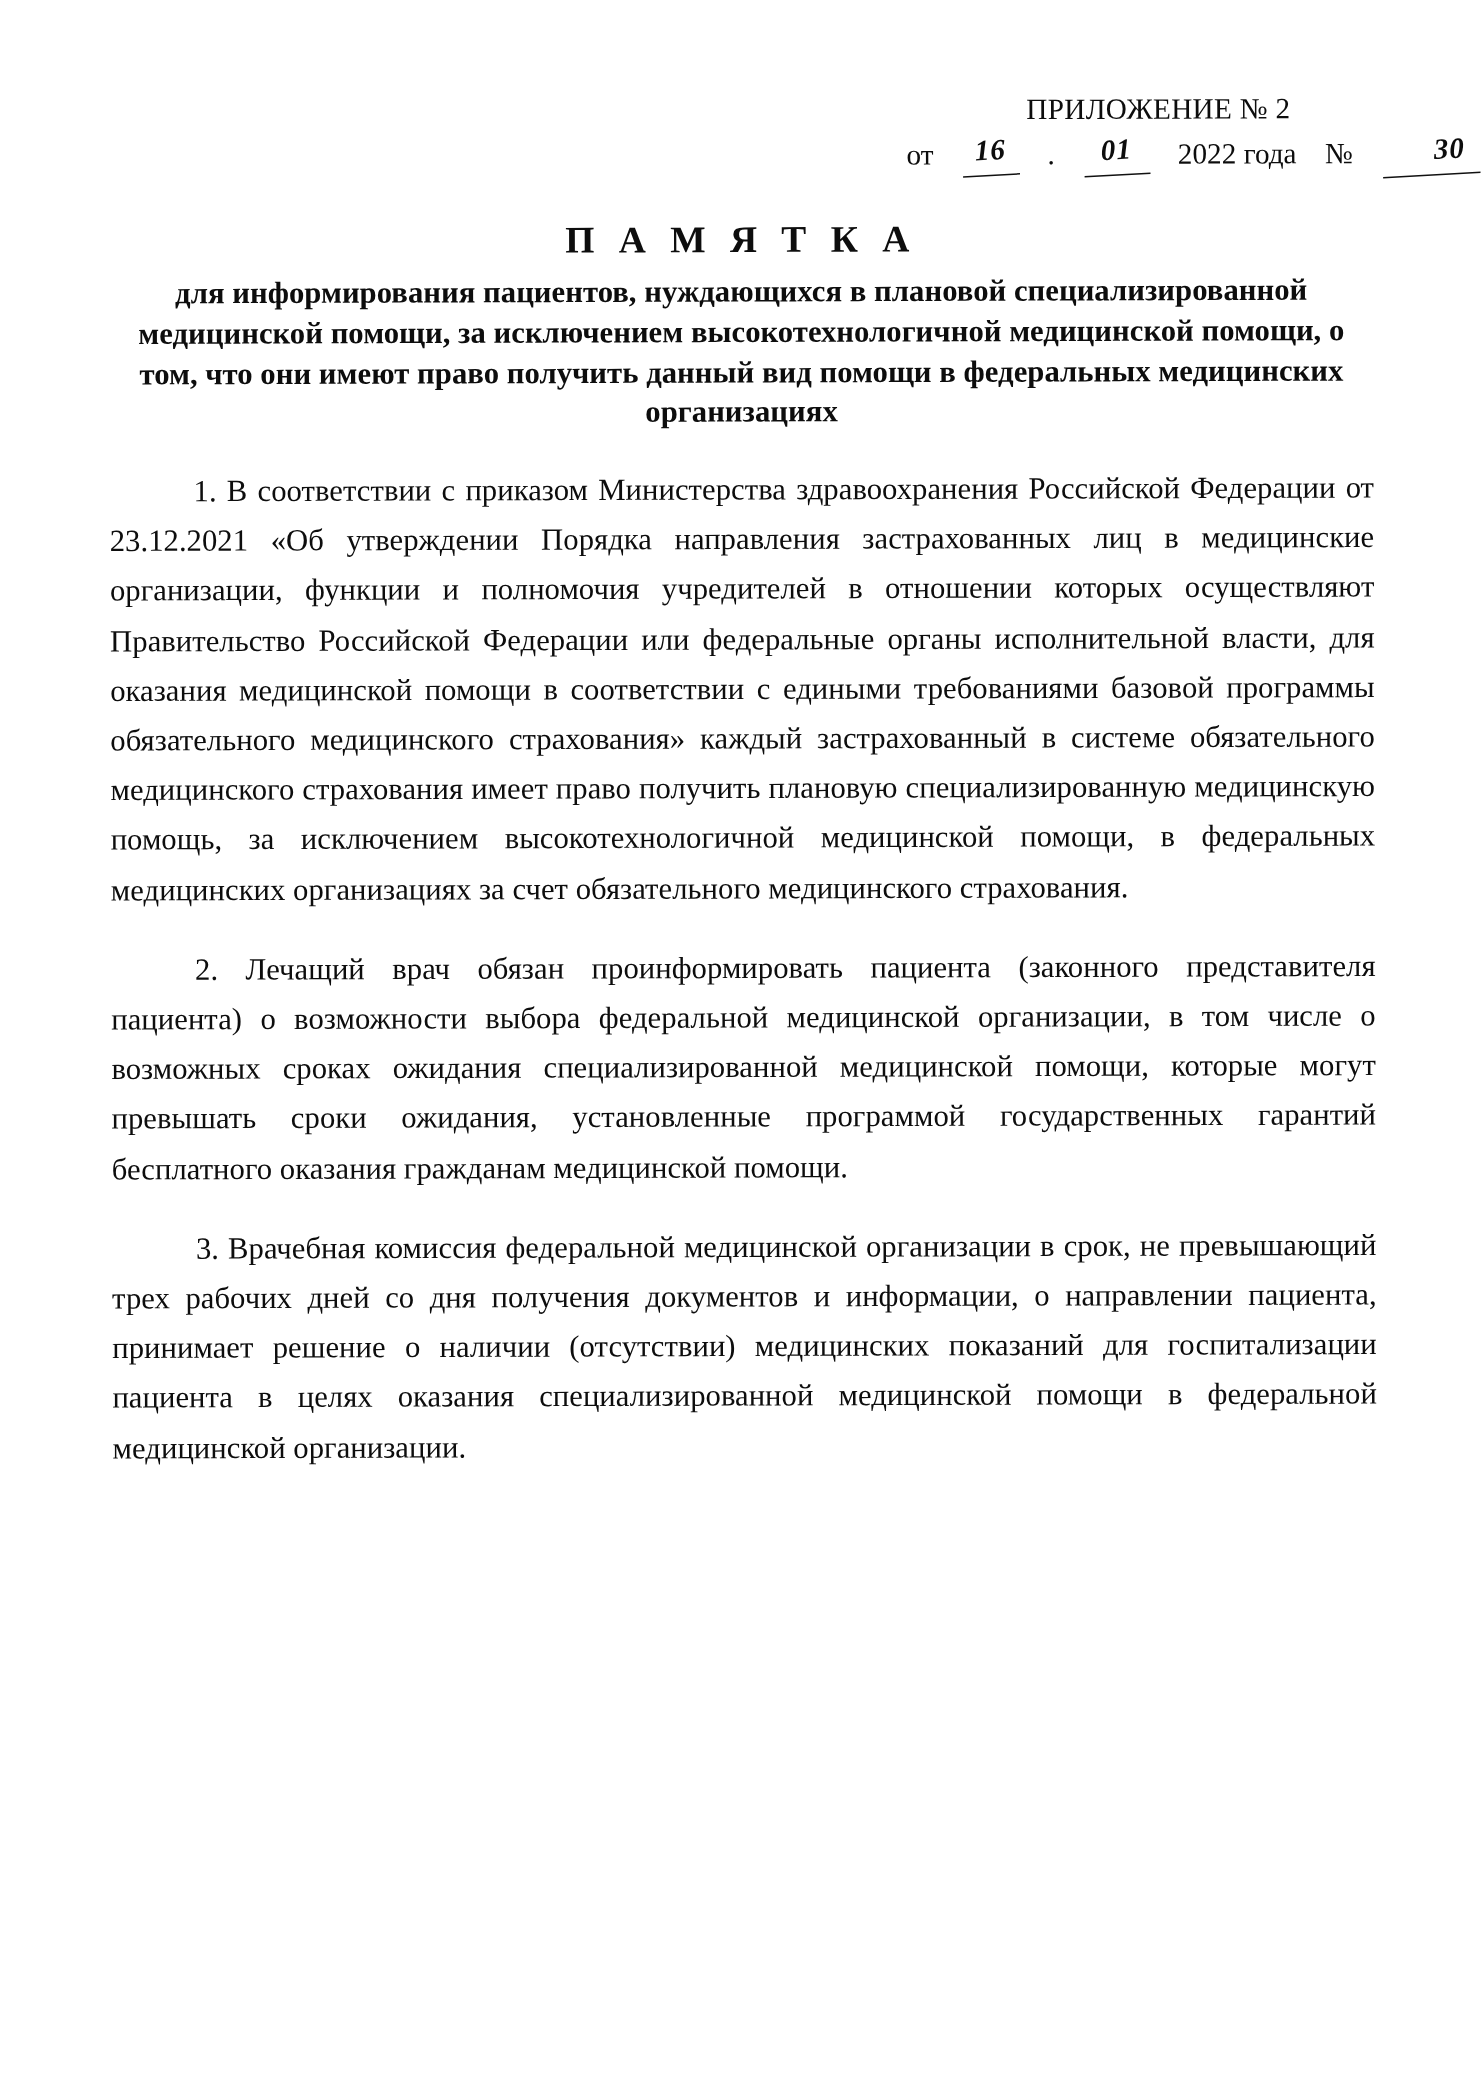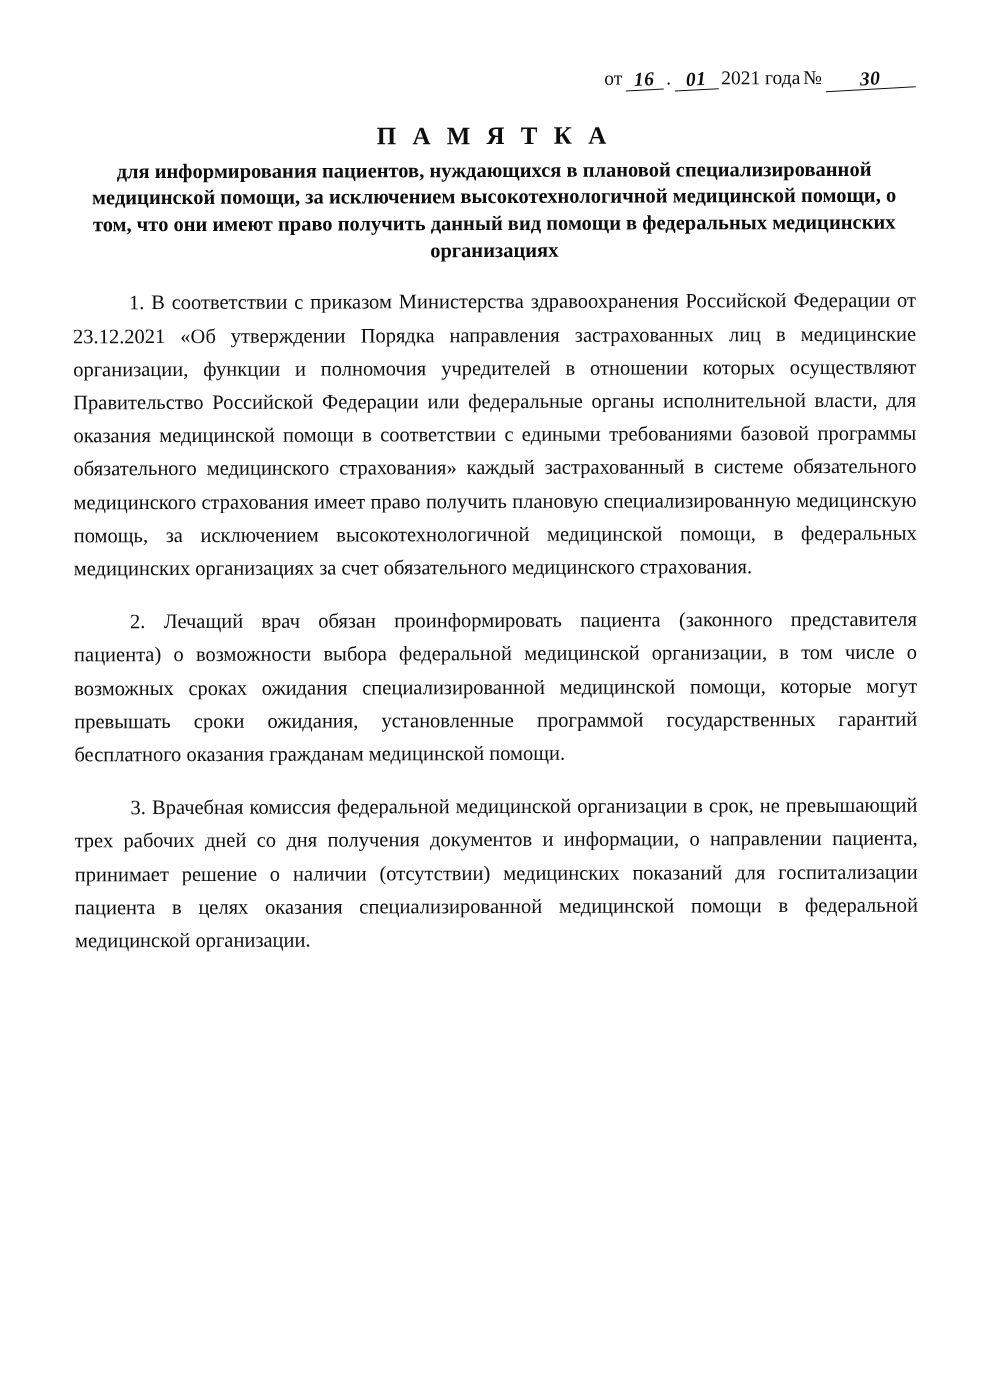--- a/index.html
+++ b/index.html
@@ -42,22 +42,21 @@
     white-space: nowrap;
   }
   .header-line-2 { margin-left: 10px; }
   .header-line-3 { margin-left: 48px; }
 
   .header-date-line {
     margin-top: 4px;
     margin-left: 32px;
     white-space: nowrap;
     display: flex;
-    align-items: flex-end;
-    gap: 3px;
+    gap: 19px;
     font-size: 19.5px;
   }
   .hw {
     font-family: "Liberation Serif", serif;
     font-style: italic;
     font-weight: bold;
     letter-spacing: 0.5px;
     transform: rotate(-3deg);
     display: inline-block;
   }
@@ -106,26 +105,27 @@
 
   
   .page { transform: rotate(-0.18deg); transform-origin: 50% 0; }
 </style>
 </head>
 <body>
 
 <div class="page">
 
   <div class="header-block">
+    <div class="header-line-1">ПРИЛОЖЕНИЕ № 2</div>
     <div class="header-date-line">
       <span>от</span>
       <span class="underline-slot slot-day hw">16</span>
       <span>.</span>
       <span class="underline-slot slot-month hw">01</span>
-      <span>2021 года</span>
+      <span>2022 года</span>
       <span>№</span>
       <span class="underline-slot slot-num hw">30</span>
     </div>
   </div>
 
   <div class="doc-title">П А М Я Т К А</div>
   <div class="doc-subtitle">для информирования пациентов, нуждающихся в плановой специализированной медицинской помощи, за исключением высокотехнологичной медицинской помощи, о том, что они имеют право получить данный вид помощи в федеральных медицинских организациях</div>
 
   <div class="body">
     <p class="para">1. В соответствии с приказом Министерства здравоохранения Российской Федерации от 23.12.2021 «Об утверждении Порядка направления застрахованных лиц в медицинские организации, функции и полномочия учредителей в отношении которых осуществляют Правительство Российской Федерации или федеральные органы исполнительной власти, для оказания медицинской помощи в соответствии с едиными требованиями базовой программы обязательного медицинского страхования» каждый застрахованный в системе обязательного медицинского страхования имеет право получить плановую специализированную медицинскую помощь, за исключением высокотехнологичной медицинской помощи, в федеральных медицинских организациях за счет обязательного медицинского страхования.</p>

